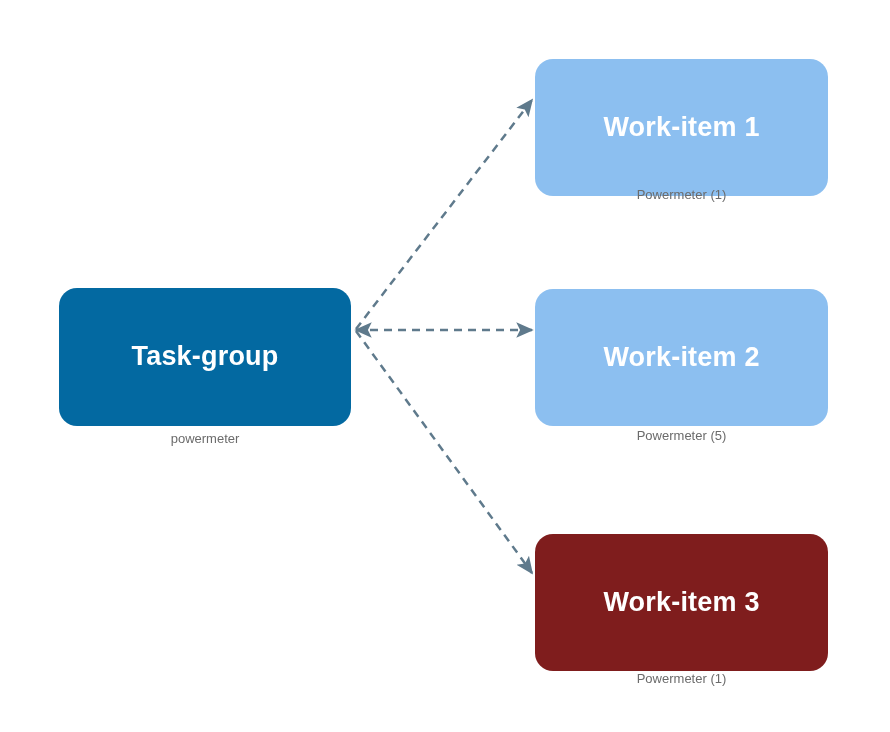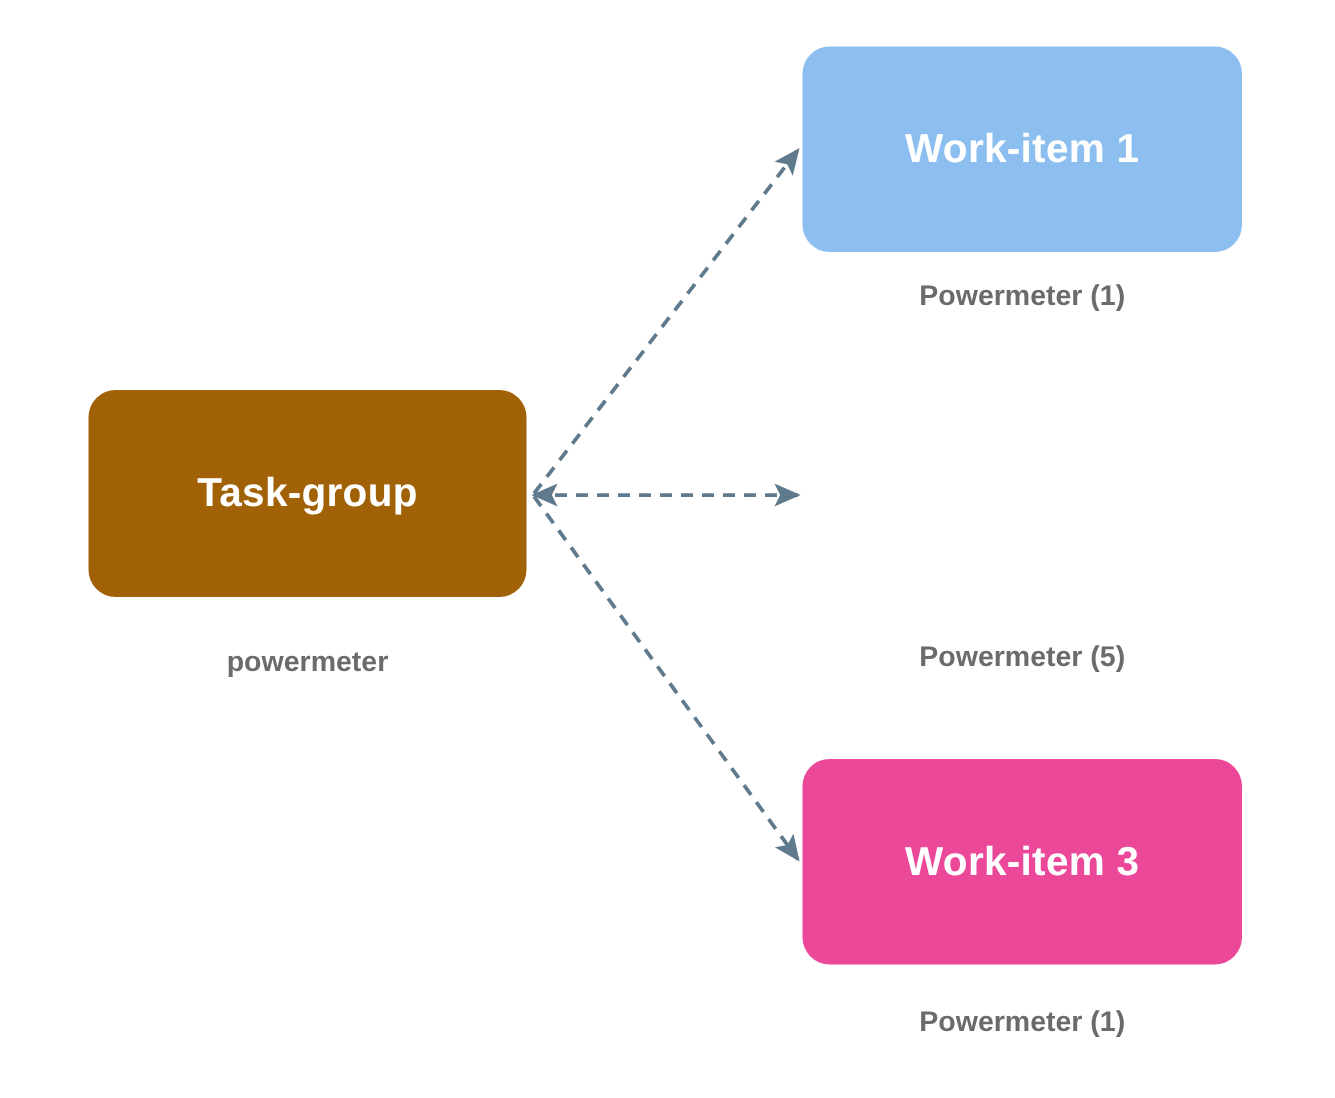--- a/index.html
+++ b/index.html
@@ -32,65 +32,66 @@
 
   
   .node {
     position: absolute;
     box-sizing: border-box;
     border-radius: 18px;
     display: flex;
     align-items: center;
     justify-content: center;
     text-align: center;
+    margin-top: 28px;
   }
   .node-label {
     color: #ffffff;
     font-size: 27px;
     font-weight: bold;
     letter-spacing: 0.2px;
     line-height: 1.1;
     user-select: none;
   }
 
   .node-taskgroup {
     left: 59px;
     top: 260px;
     width: 292px;
     height: 138px;
-    background: #a16207;
+    background: #0369a1;
   }
   .node-work1 {
     left: 535px;
     top: 31px;
     width: 293px;
     height: 137px;
     background: #8cbff0;
   }
   .node-work2 {
     left: 535px;
     top: 261px;
     width: 293px;
     height: 137px;
     background: #8cbff0;
   }
   .node-work3 {
     left: 535px;
     top: 506px;
     width: 293px;
     height: 137px;
-    background: #ec4899;
+    background: #7f1d1d;
   }
 
   
   .caption {
     position: absolute;
     color: #6b6b6b;
-    font-size: 19px;
-    font-weight: bold;
+    font-size: 13px;
+    font-weight: normal;
     text-align: center;
     white-space: nowrap;
     user-select: none;
   }
   .caption-taskgroup {
     left: 59px;
     top: 431px;
     width: 292px;
   }
   .caption-work1 {
@@ -134,20 +135,23 @@
   <div class="node node-taskgroup">
     <span class="node-label">Task-group</span>
   </div>
   <div class="caption caption-taskgroup">powermeter</div>
 
   <div class="node node-work1">
     <span class="node-label">Work-item 1</span>
   </div>
   <div class="caption caption-work1">Powermeter (1)</div>
 
+  <div class="node node-work2">
+    <span class="node-label">Work-item 2</span>
+  </div>
   <div class="caption caption-work2">Powermeter (5)</div>
 
   <div class="node node-work3">
     <span class="node-label">Work-item 3</span>
   </div>
   <div class="caption caption-work3">Powermeter (1)</div>
 
 </div>
 
 </body></html>

